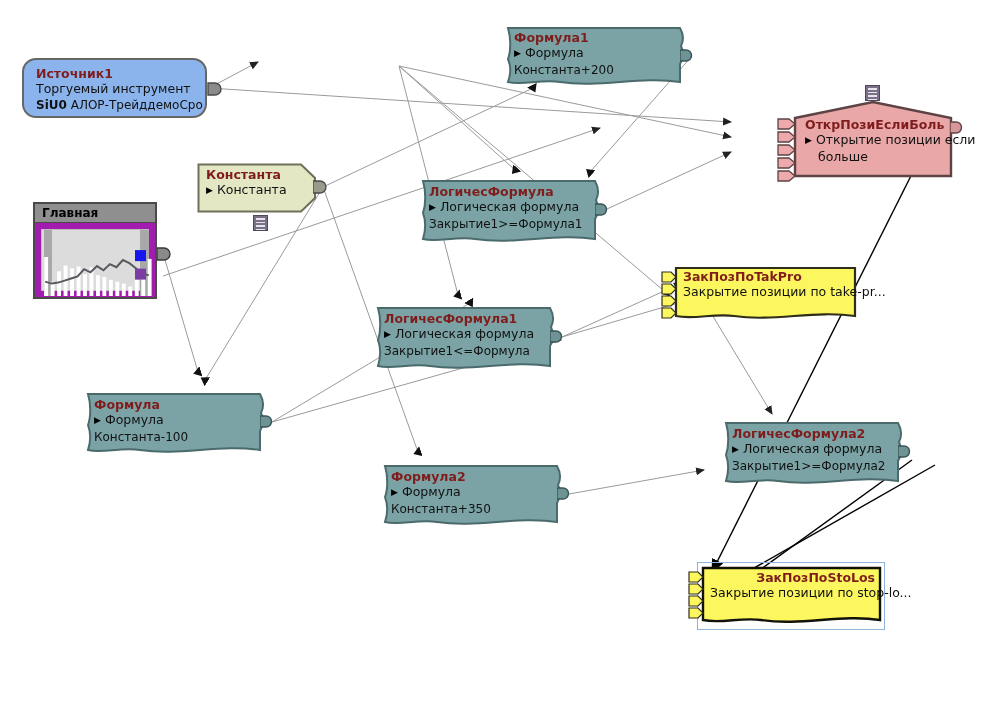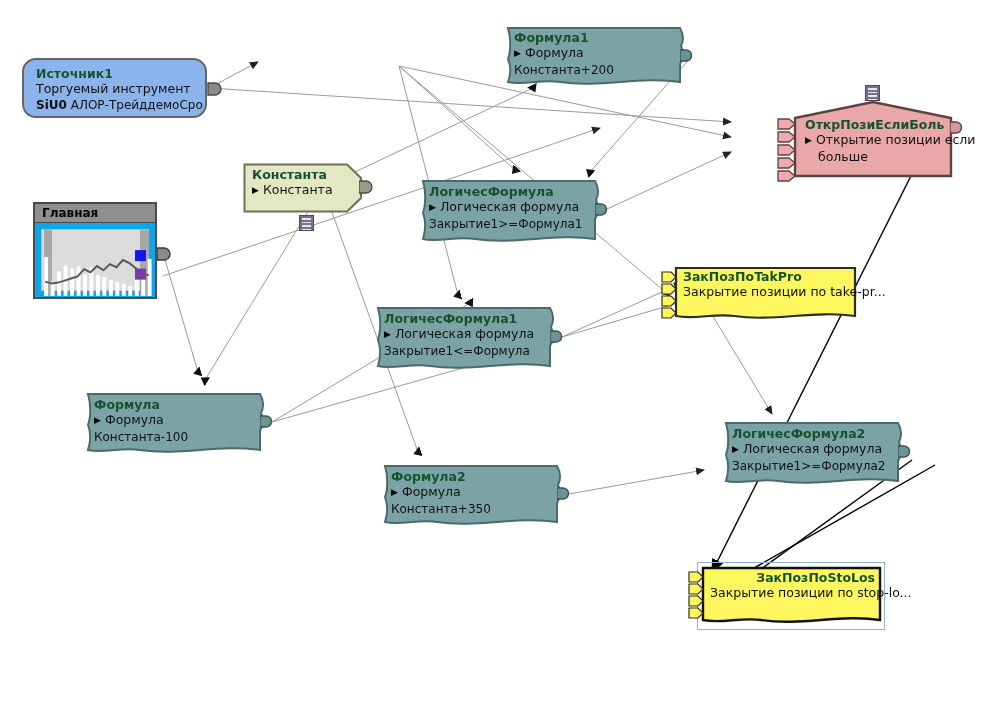--- a/index.html
+++ b/index.html
@@ -6,21 +6,21 @@
   body{
     font-family:"DejaVu Sans","Liberation Sans",sans-serif;
     width:993px;height:715px;overflow:hidden;
   }
   #canvas{position:relative;width:993px;height:715px;background:#fff;}
   #edges{position:absolute;left:0;top:0;width:993px;height:715px;}
 
   .node{position:absolute;box-sizing:border-box;}
 
   
-  .n-title{font-weight:bold;font-size:12.5px;color:#14532d;line-height:15px;white-space:nowrap;}
+  .n-title{font-weight:bold;font-size:12.5px;color:#7f1d1d;line-height:15px;white-space:nowrap;}
   .n-sub{font-size:12.5px;color:#111;line-height:16px;white-space:nowrap;}
   .n-expr{font-size:12px;color:#111;line-height:16px;white-space:nowrap;}
   .n-sub .tri{display:inline-block;margin-right:4px;color:#000;font-size:9px;transform:translateY(-1px);}
   .body-pad{position:absolute;left:12px;top:6px;right:8px;}
 
   
   .src{
     background:#8cb4ec;border:2px solid #666;border-radius:14px;
   }
   .src .n-title{font-size:12.5px;}
@@ -36,21 +36,21 @@
   
   .konst svg{position:absolute;left:0;top:0;}
 
   
   .redn svg{position:absolute;left:0;top:0;}
 
   
   .yellown svg{position:absolute;left:0;top:0;}
 
   
-  .chartbox{background:#0ea5e9;border:2px solid #4a4a4a;}
+  .chartbox{background:#a21caf;border:2px solid #4a4a4a;}
   .chart-title{background:#8f8f8f;border-bottom:1px solid #4a4a4a;height:19px;
     font-weight:bold;font-size:12px;color:#000;line-height:19px;padding-left:7px;box-sizing:border-box;}
   .chart-plot{position:absolute;left:6px;top:25px;right:6px;bottom:6px;background:#dcdcdc;border:1px solid #bdbdbd;}
 
   .notesicon{position:absolute;width:13px;height:14px;background:#7a7088;border:1px solid #4f4858;}
   .notesicon i{display:block;height:1.5px;background:#e8e4ee;margin:2px 2px 0 2px;}
 
   .selring{position:absolute;border:1px solid #8fb4d9;box-sizing:border-box;}
 </style>
 </head>
@@ -152,21 +152,21 @@
           <rect x="93.0" y="20.1" width="11" height="11" fill="#1616ee"></rect>
           <rect x="93.0" y="38.6" width="11" height="11" fill="#7a3ba3"></rect>
         </svg>
     </div>
     <svg width="18" height="18" style="position:absolute;left:122px;top:42px;">
       <path d="M0,2 L7,2 A6,6 0 0 1 7,14 L0,14 Z" fill="#8a8a8a" stroke="#3a3a3a" stroke-width="1.4"></path>
     </svg>
   </div>
 
 
-  <div class="node konst" style="left:197px;top:163px;width:126px;height:50px;margin-left:46px;">
+  <div class="node konst" style="left:197px;top:163px;width:126px;height:50px;">
     <svg width="126" height="50">
       <path d="M1.5,1.5 L104,1.5 L118,15 L118,35 L104,48.5 L1.5,48.5 Z" fill="#e4e7c4" stroke="#6f6f5a" stroke-width="2"></path>
     </svg>
     <div class="body-pad" style="left:9px;top:4px;">
       <div class="n-title">Константа</div>
       <div class="n-sub">
         <span class="tri">▶</span><span>Константа</span>
       </div>
     </div>
     <svg width="18" height="18" style="position:absolute;left:116px;top:16px;">

